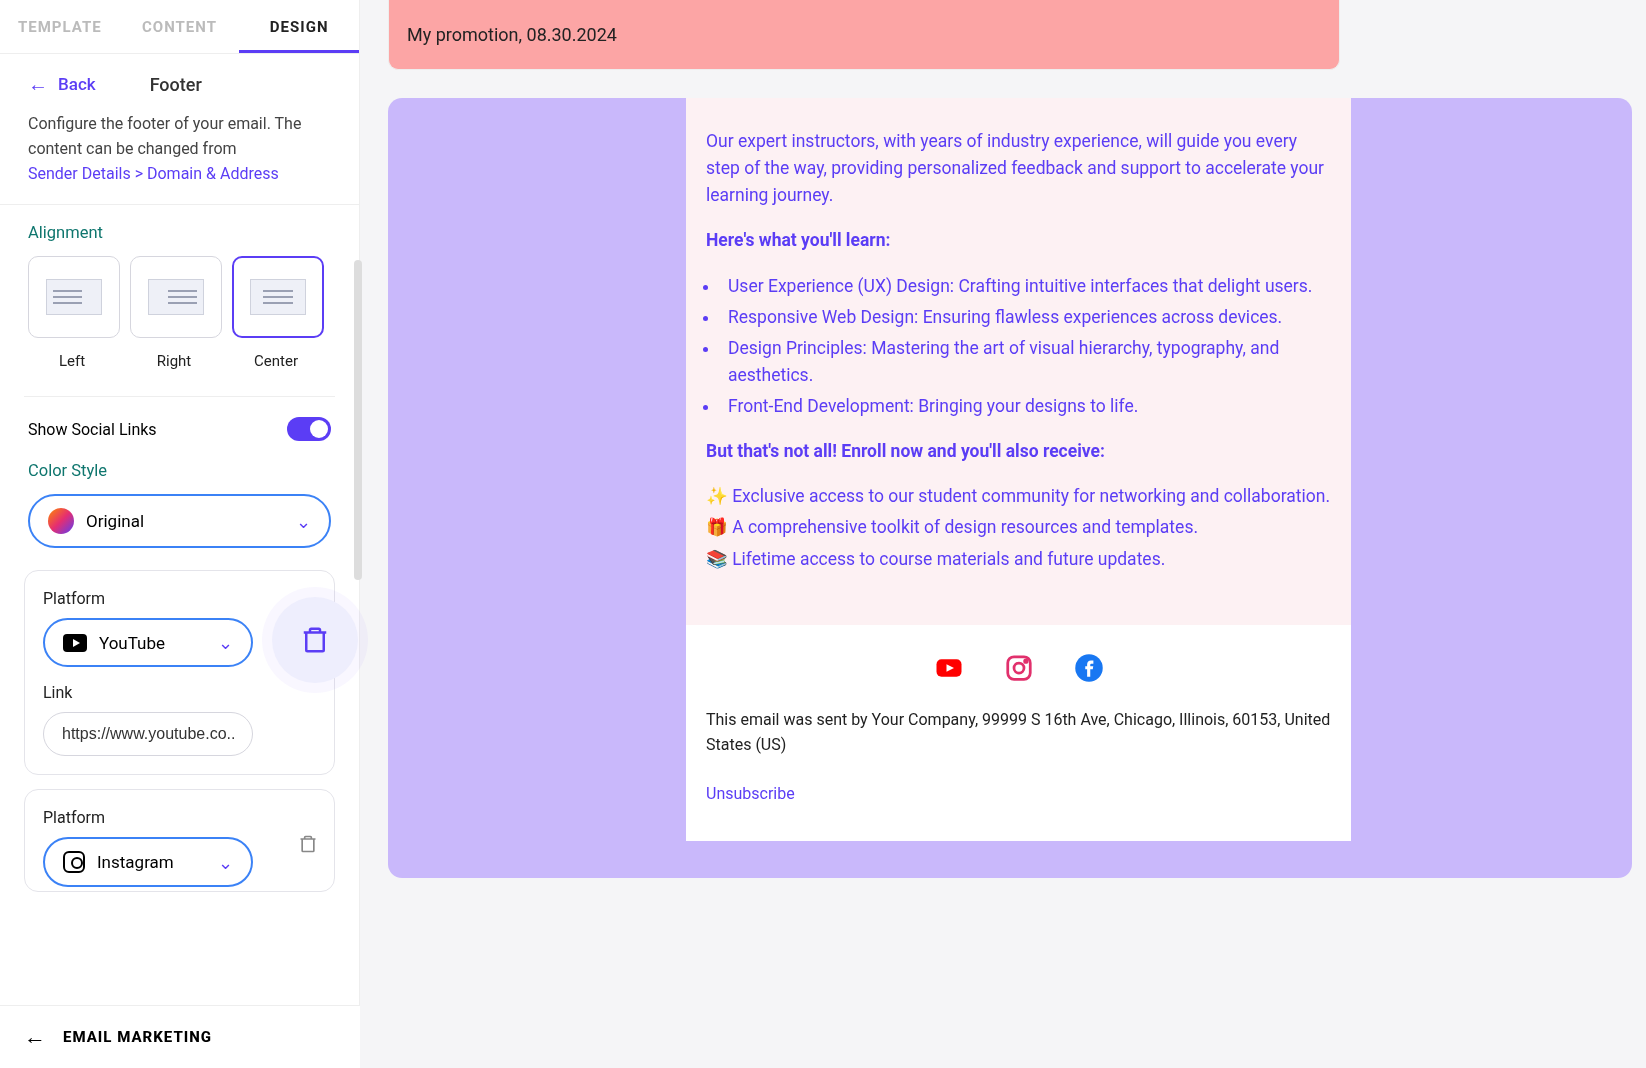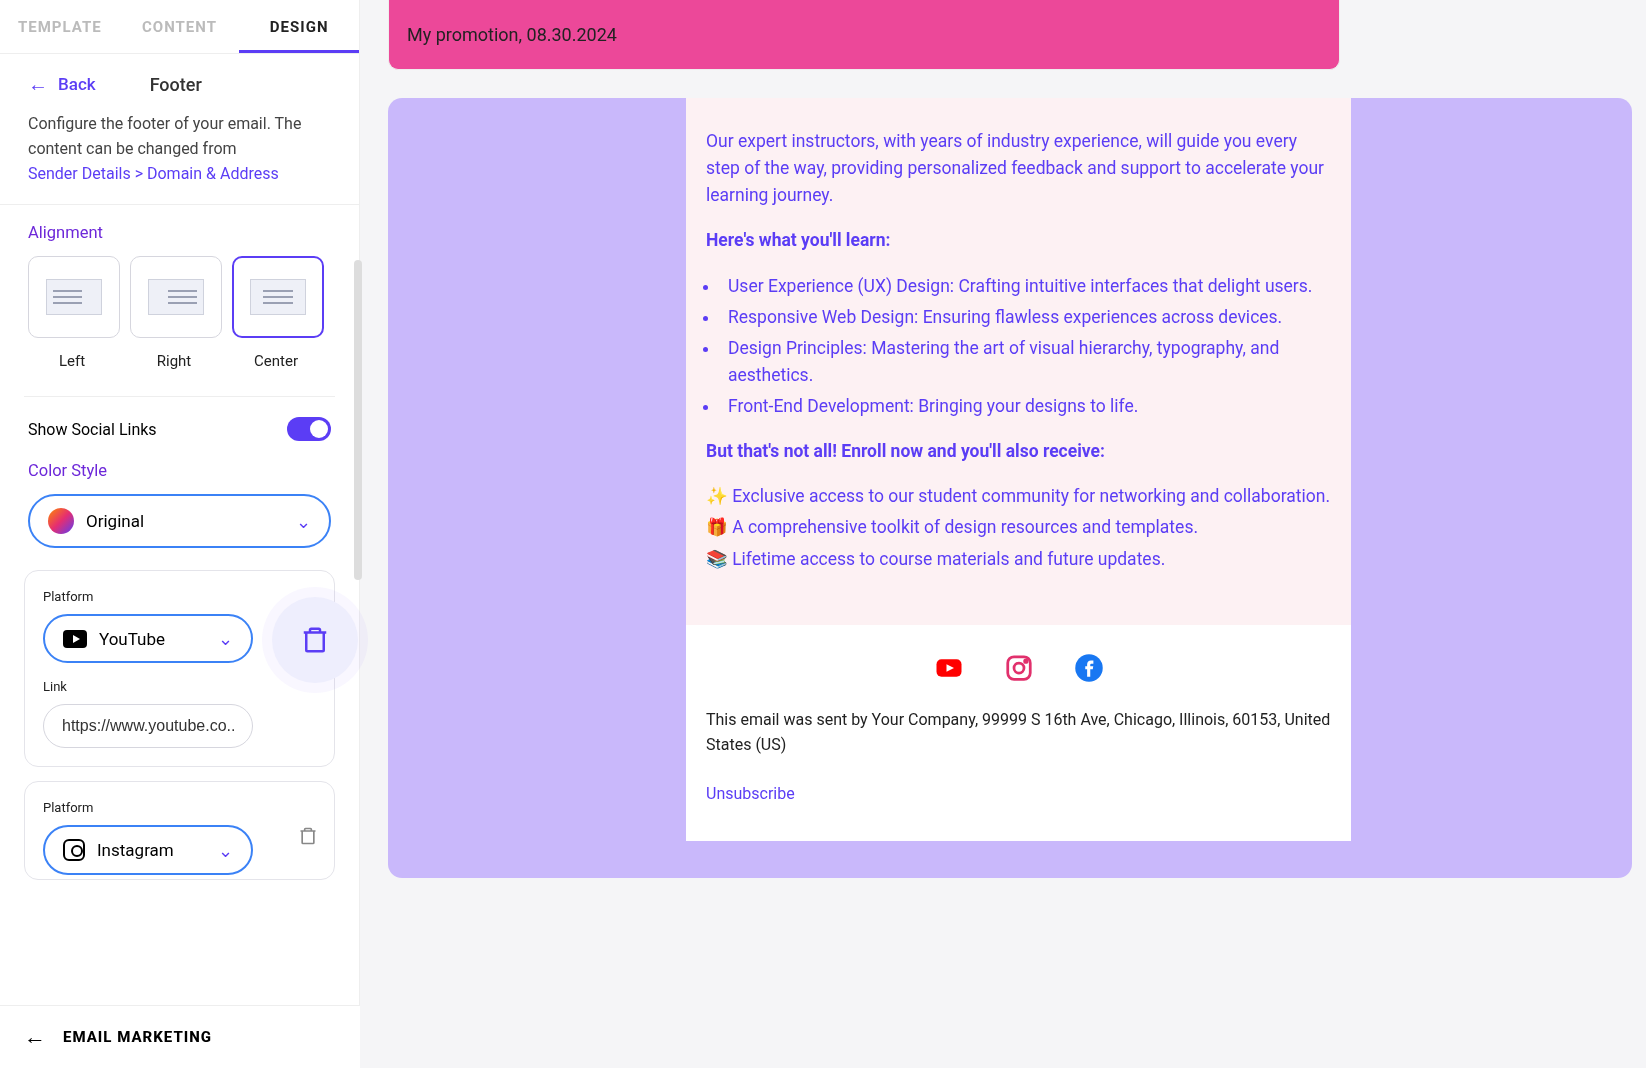--- a/index.html
+++ b/index.html
@@ -19,21 +19,21 @@
 .backrow .arrow { font-size:20px; }
 .backrow .title { margin-left:36px; font-size:18px; color:#333; font-weight:500; }
 
 
 .desc { padding:10px 28px 0; font-size:16px; color:#444; line-height:1.55; }
 .desc .lnk { color:#5b3df5; }
 
 .divider { border-top:1px solid #eee; margin:18px 0 0; }
 
 .section { padding:18px 28px 8px; }
-.section-label { font-size:16.5px; color:#6d28d9; margin-bottom:14px; }
+.section-label { font-size:16.5px; color:#0f766e; margin-bottom:14px; }
 
 
 .align-row { display:flex; gap:14px; }
 .align-card { width:88px; text-align:center; }
 .align-box { width:92px; height:82px; border:1px solid #d6d6de; border-radius:10px; display:flex; align-items:center; justify-content:center; background:#fff; cursor:pointer; }
 .align-box.sel { border:2px solid #5b3df5; }
 .align-in { width:56px; height:36px; background:#eef0f7; border:1px solid #cfd2dd; display:flex; flex-direction:column; justify-content:center; gap:4px; padding:6px; }
 .align-in span { display:block; height:2px; background:#9aa0b3; }
 .align-in.l span { width:70%; }
 .align-in.c span { width:70%; margin:0 auto; }
@@ -47,39 +47,39 @@
 .tog { width:44px; height:24px; background:#5b3df5; border-radius:12px; position:relative; cursor:pointer; }
 .tog::after { content:''; position:absolute; right:3px; top:3px; width:18px; height:18px; background:#fff; border-radius:50%; }
 
 
 .select { width:100%; border:2px solid #3b82f6; border-radius:999px; padding:12px 18px; display:flex; align-items:center; gap:12px; cursor:pointer; font-size:17px; background:#fff; }
 .select .chev { margin-left:auto; color:#5b3df5; font-size:18px; }
 .grad { width:26px; height:26px; border-radius:50%; background:linear-gradient(135deg,#ff8a00,#e52e71,#5b3df5); }
 
 
 .platcard { border:1px solid #e4e4ea; border-radius:14px; padding:18px; margin:14px 24px 0; position:relative; }
-.platlabel { font-size:13px; color:#222; margin-bottom:10px; }
+.platlabel { font-size:16px; color:#222; margin-bottom:10px; }
 .input { width:100%; border:1px solid #d6d6de; border-radius:999px; padding:12px 18px; font-size:16px; color:#333; background:#fff; }
 .select.platform { width:210px; border-radius:999px; }
 .pic { width:24px; height:18px; background:#000; border-radius:4px; display:flex; align-items:center; justify-content:center; }
 .pic::after { content:''; border-left:7px solid #fff; border-top:4px solid transparent; border-bottom:4px solid transparent; margin-left:2px; }
 .pic.ig { background:none; border:2px solid #000; border-radius:6px; width:22px; height:22px; position:relative; }
 .pic.ig::after { content:''; border:2px solid #000; width:8px; height:8px; border-radius:50%; position:absolute; top:4px; left:4px; }
 .trash { position:absolute; right:-24px; top:26px; width:86px; height:86px; border-radius:50%; background:#eeeefd; display:flex; align-items:center; justify-content:center; cursor:pointer; color:#5b3df5; font-size:28px; box-shadow:0 0 0 10px rgba(91,61,245,0.04); }
 .mini-trash { position:absolute; right:16px; top:44px; color:#888; font-size:20px; cursor:pointer; }
 
 
 .botbar { position:absolute; bottom:0; left:0; width:360px; background:#fff; border-top:1px solid #eee; padding:18px 24px; display:flex; align-items:center; gap:16px; font-weight:800; letter-spacing:1px; font-size:15px; }
 
 
 .scrollstrip { position:absolute; left:354px; top:260px; width:8px; height:320px; background:#ddd; border-radius:4px; }
 
 
 .main { position:absolute; left:360px; top:0; right:0; bottom:0; overflow:hidden; }
-.topbar { background:#ec4899; margin:0 0 28px 28px; border-radius:0 0 10px 10px; padding:24px 18px; font-size:18px; color:#222; border:1px solid #eee; border-top:none; width:952px; }
+.topbar { background:#fca5a5; margin:0 0 28px 28px; border-radius:0 0 10px 10px; padding:24px 18px; font-size:18px; color:#222; border:1px solid #eee; border-top:none; width:952px; }
 .canvas { margin:0 0 0 28px; width:1244px; background:#c9b8fb; border-radius:14px; padding:0; height:780px; overflow:hidden; }
 .emailbody { background:#fdf1f3; margin-left:298px; width:665px; padding:30px 20px 34px; }
 .emailbody p,.emailbody li { color:#5b3df5; font-size:17.5px; line-height:1.55; }
 .emailbody p { margin-bottom:18px; }
 .emailbody strong { font-weight:700; }
 .emailbody ul { margin:0 0 18px 14px; }
 .emailbody li { margin-bottom:4px; padding-left:8px; }
 .emailbody li::marker { color:#5b3df5; }
 .cta-wrap { text-align:center; margin-top:6px; }
 .cta { display:inline-block; background:#5b3df5; color:#fff; font-weight:700; letter-spacing:1px; font-size:15px; padding:16px 24px; border-radius:6px; cursor:pointer; }

